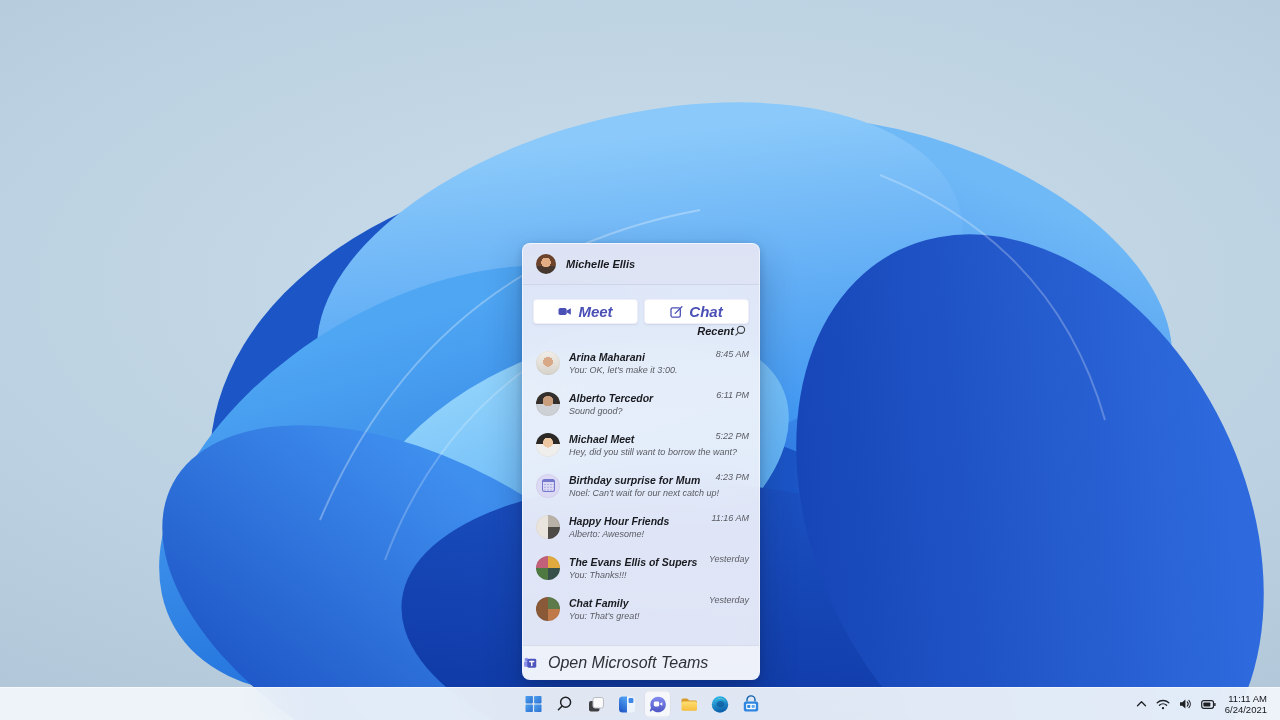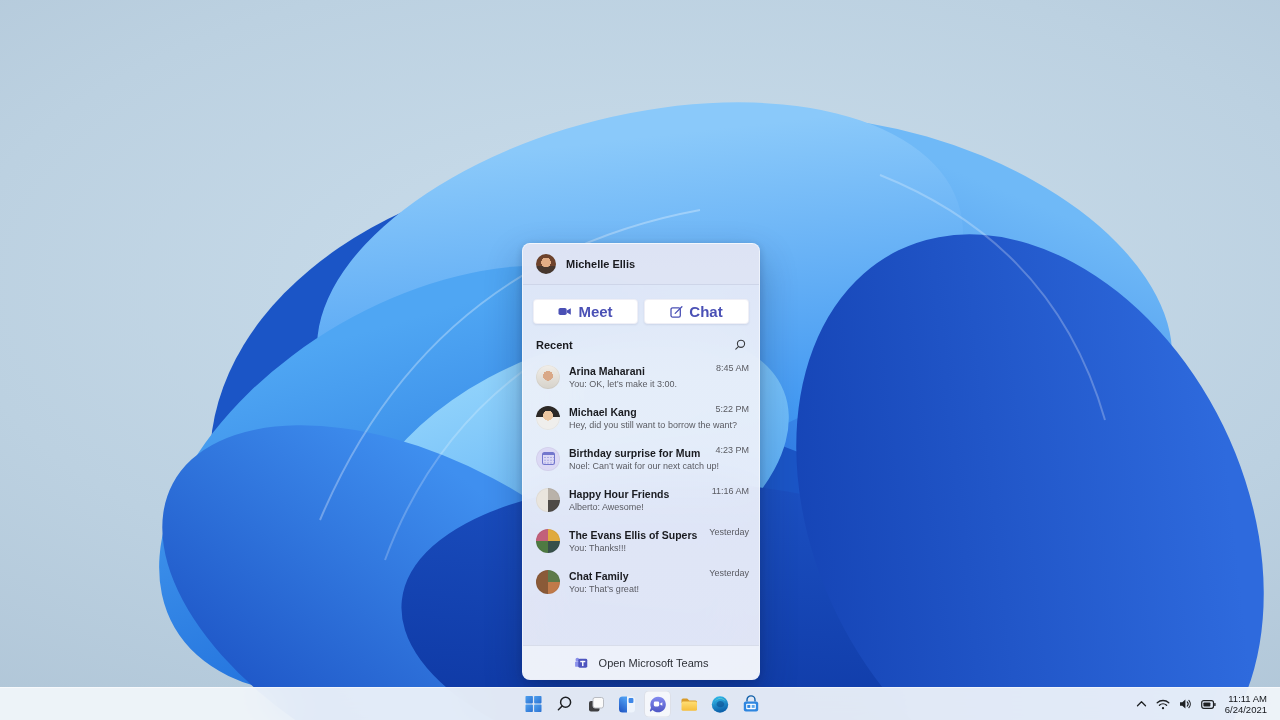--- a/index.html
+++ b/index.html
@@ -11,51 +11,52 @@
   .wp{position:absolute;left:0;top:0;width:1280px;height:720px;}
 
   
   .chat-flyout{
     position:absolute;left:522px;top:243px;width:236px;height:435px;
     border-radius:8px;overflow:hidden;display:flex;flex-direction:column;
     background:linear-gradient(180deg, rgba(230,232,246,0.93) 0%, rgba(237,240,249,0.93) 30%, rgba(240,242,250,0.93) 100%);
     backdrop-filter:blur(26px) saturate(1.15);
     box-shadow:0 16px 36px rgba(10,30,70,0.30), 0 2px 8px rgba(10,30,70,0.18);
     border:1px solid rgba(255,255,255,0.5);
+    font-style:italic;
   }
   .flyout-header{
     height:40px;flex:none;display:flex;align-items:center;gap:10px;padding:0 13px;
     background:rgba(222,226,243,0.55);
     border-bottom:1px solid rgba(100,105,150,0.12);
   }
   .avatar{width:24px;height:24px;border-radius:50%;flex:none;box-shadow:0 0 0 1px rgba(0,0,0,0.04) inset;}
   .avatar.sm{width:20px;height:20px;}
   .header-name{font-size:11px;font-weight:700;color:#1a1b20;}
 
   .action-row{display:flex;gap:6px;padding:14px 10px 0 10px;}
   .action-btn{
     flex:1;height:23px;background:#ffffff;border-radius:4px;
     display:flex;align-items:center;justify-content:center;gap:6px;
     font-size:15px;font-weight:700;color:#4a50b5;
     border:1px solid rgba(140,145,190,0.14);
     box-shadow:0 1px 2px rgba(40,45,95,0.10);
   }
-  .recent-row{display:flex;align-items:center;justify-content:space-between;padding:15px 13px 5px 13px;}
+  .recent-row{display:flex;align-items:center;justify-content:flex-end;padding:1px 13px 5px 13px;}
   .recent-label{font-size:11px;font-weight:700;color:#1a1b20;}
 
   .conv-list{flex:1;display:flex;flex-direction:column;}
   .conv-row{height:41px;display:flex;align-items:center;gap:9px;padding:0 10px 0 13px;}
   .conv-main{flex:1;min-width:0;display:flex;flex-direction:column;gap:2px;}
   .conv-name{font-size:10.5px;font-weight:700;color:#1a1b20;white-space:nowrap;}
   .conv-preview{font-size:9px;color:#5a5b62;white-space:nowrap;}
   .conv-time{font-size:9px;color:#5a5b62;align-self:flex-start;margin-top:7px;white-space:nowrap;}
 
   .flyout-footer{
-    height:33px;flex:none;display:flex;align-items:center;justify-content:center;gap:11px;
-    font-size:11px;color:#2e3137;background:rgba(245,247,252,0.65);
+    height:33px;flex:none;display:flex;align-items:center;gap:11px;
+    font-size:16px;color:#2e3137;background:rgba(245,247,252,0.65);
     border-top:1px solid rgba(100,105,150,0.15);
   }
 
   
   [data-avatar="michelle"]{background:radial-gradient(circle at 50% 42%, #e2ad85 0 31%, transparent 32%),linear-gradient(180deg,#6e432c 0 62%, #47372e 62%);}
   [data-avatar="arina"]{background:radial-gradient(circle at 50% 45%, #d9a887 0 27%, transparent 28%),linear-gradient(180deg,#f1eee9 0%, #d6d2ca 100%);}
   [data-avatar="alberto"]{background:radial-gradient(circle at 50% 38%, #c99e7c 0 27%, transparent 28%),linear-gradient(180deg,#332f2c 0 52%, #cdd1d5 52%);}
   [data-avatar="michael"]{background:radial-gradient(circle at 50% 40%, #ecc6a0 0 26%, transparent 27%),linear-gradient(180deg,#2c2826 0 45%, #efeeec 45%);}
   [data-avatar="calendar"]{background:#dcd9f5;display:flex;align-items:center;justify-content:center;}
   [data-avatar="calendar"]::before{
@@ -167,23 +168,31 @@
   <div class="conv-list">
     <div class="conv-row">
       <div class="avatar" data-avatar="arina"></div>
       <div class="conv-main">
         <div class="conv-name">Arina Maharani</div>
         <div class="conv-preview">You: OK, let’s make it 3:00.</div>
       </div>
       <div class="conv-time">8:45 AM</div>
     </div>
     <div class="conv-row">
+      <div class="avatar" data-avatar="alberto"></div>
+      <div class="conv-main">
+        <div class="conv-name">Alberto Tercedor</div>
+        <div class="conv-preview">Sound good?</div>
+      </div>
+      <div class="conv-time">6:11 PM</div>
+    </div>
+    <div class="conv-row">
       <div class="avatar" data-avatar="michael"></div>
       <div class="conv-main">
-        <div class="conv-name">Michael Kang</div>
+        <div class="conv-name">Michael Meet</div>
         <div class="conv-preview">Hey, did you still want to borrow the want?</div>
       </div>
       <div class="conv-time">5:22 PM</div>
     </div>
     <div class="conv-row">
       <div class="avatar" data-avatar="calendar"></div>
       <div class="conv-main">
         <div class="conv-name">Birthday surprise for Mum</div>
         <div class="conv-preview">Noel: Can’t wait for our next catch up!</div>
       </div>

